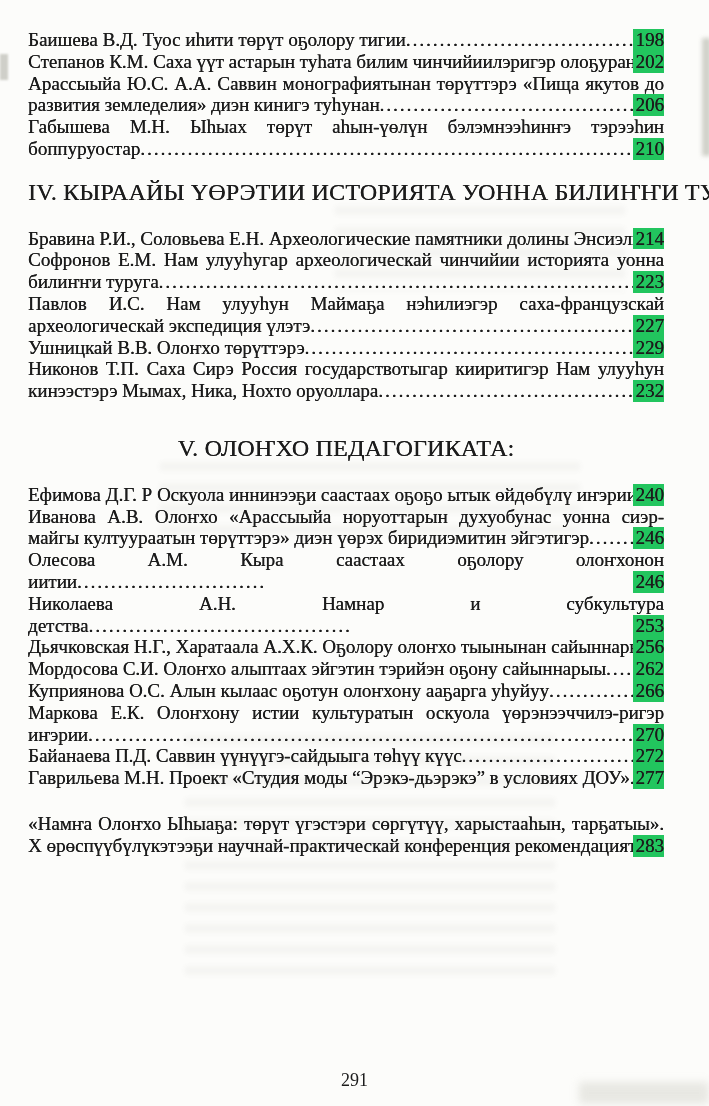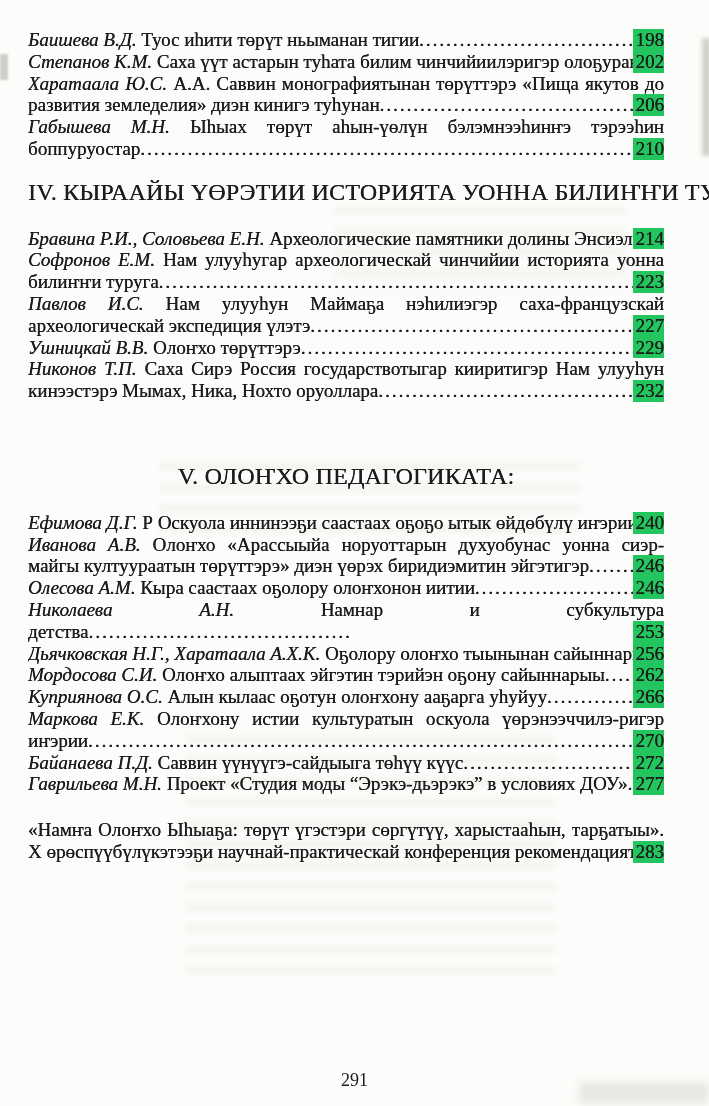--- a/index.html
+++ b/index.html
@@ -11,38 +11,38 @@
     overflow:hidden;
     font-family:"Liberation Serif","DejaVu Serif",serif;
     color:#1c1c1c;
   }
   .content{
     position:absolute;left:28px;top:29px;width:636px;z-index:1;
     text-shadow:0.25px 0 0 currentColor;
   }
   .section{margin:0;}
   #toc .section:nth-child(2){margin-top:22px;}
-  #toc .section:nth-child(3){margin-top:64px;}
+  #toc .section:nth-child(3){margin-top:36px;}
   #toc .section:nth-child(4){margin-top:24px;}
   .heading-block{margin:0 0 24px 0;}
   .heading{
     text-align:center;
     font-size:24px;line-height:21.8px;
     letter-spacing:.2px;
     white-space:nowrap;
   }
   .entry{
     position:relative;
     margin:0;padding:0;
     font-size:19px;line-height:21.8px;
     text-align:justify;
     overflow:hidden;
     hyphens:manual;
   }
-  .author{font-style:italic;}
+  .author{}
   .leader{letter-spacing:2px;}
   .num{
     position:absolute;right:0;bottom:0;
     background:#22c55e;
     padding-left:3px;
     line-height:21.8px;
   }
   .folio{
     position:absolute;left:0;top:1070px;width:709px;
     text-align:center;
@@ -72,23 +72,23 @@
 
   <div class="art art-left-edge"></div>
   <div class="art art-right-top"></div>
   <div class="art ghost art-ghost-1"></div>
   <div class="art ghost art-ghost-2"></div>
   <div class="art ghost art-ghost-3"></div>
   <div class="art art-bottom-right"></div>
 
   <main class="content" id="toc">
       <section class="section">
-        <p class="entry"><span class="author">Баишева В.Д.</span> <span>Туос иһити төрүт ньыманан тигии</span><span class="leader">....................................</span><span class="num">198</span></p>
+        <p class="entry"><span class="author">Баишева В.Д.</span> <span>Туос иһити төрүт оҕолору тигии</span><span class="leader">....................................</span><span class="num">198</span></p>
         <p class="entry"><span class="author">Степанов К.М.</span> <span>Саха үүт астарын туһата билим чинчийиилэригэр олоҕуран</span><span class="leader">...</span><span class="num">202</span></p>
-        <p class="entry"><span class="author">Харатаала Ю.С.</span> <span>А.А. Саввин монографиятынан төрүттэрэ «Пища якутов до развития земледелия» диэн кинигэ туһунан</span><span class="leader">..........................................</span><span class="num">206</span></p>
+        <p class="entry"><span class="author">Арассыыйа Ю.С.</span> <span>А.А. Саввин монографиятынан төрүттэрэ «Пища якутов до развития земледелия» диэн кинигэ туһунан</span><span class="leader">..........................................</span><span class="num">206</span></p>
         <p class="entry"><span class="author">Габышева М.Н.</span> <span>Ыһыах төрүт аһын-үөлүн бэлэмнээһинҥэ тэрээһин боппуруостар</span><span class="leader">............................................................................................................................................................................................................................................................................................................</span><span class="num">210</span></p>
       </section>
       <section class="section">
         <div class="heading-block">
           <div class="heading">IV. КЫРААЙЫ ҮӨРЭТИИ ИСТОРИЯТА УОННА БИЛИҤҤИ ТУРУГА</div>
         </div>
         <p class="entry"><span class="author">Бравина Р.И., Соловьева Е.Н.</span> <span>Археологические памятники долины Энсиэли</span><span class="leader">...</span><span class="num">214</span></p>
         <p class="entry"><span class="author">Софронов Е.М.</span> <span>Нам улууһугар археологическай чинчийии историята уонна билиҥҥи туруга</span><span class="leader">..........................................................................</span><span class="num">223</span></p>
         <p class="entry"><span class="author">Павлов И.С.</span> <span>Нам улууһун Маймаҕа нэһилиэгэр саха-французскай археологическай экспедиция үлэтэ</span><span class="leader">....................................................</span><span class="num">227</span></p>
         <p class="entry"><span class="author">Ушницкай В.В.</span> <span>Олоҥхо төрүттэрэ</span><span class="leader">.....................................................</span><span class="num">229</span></p>

